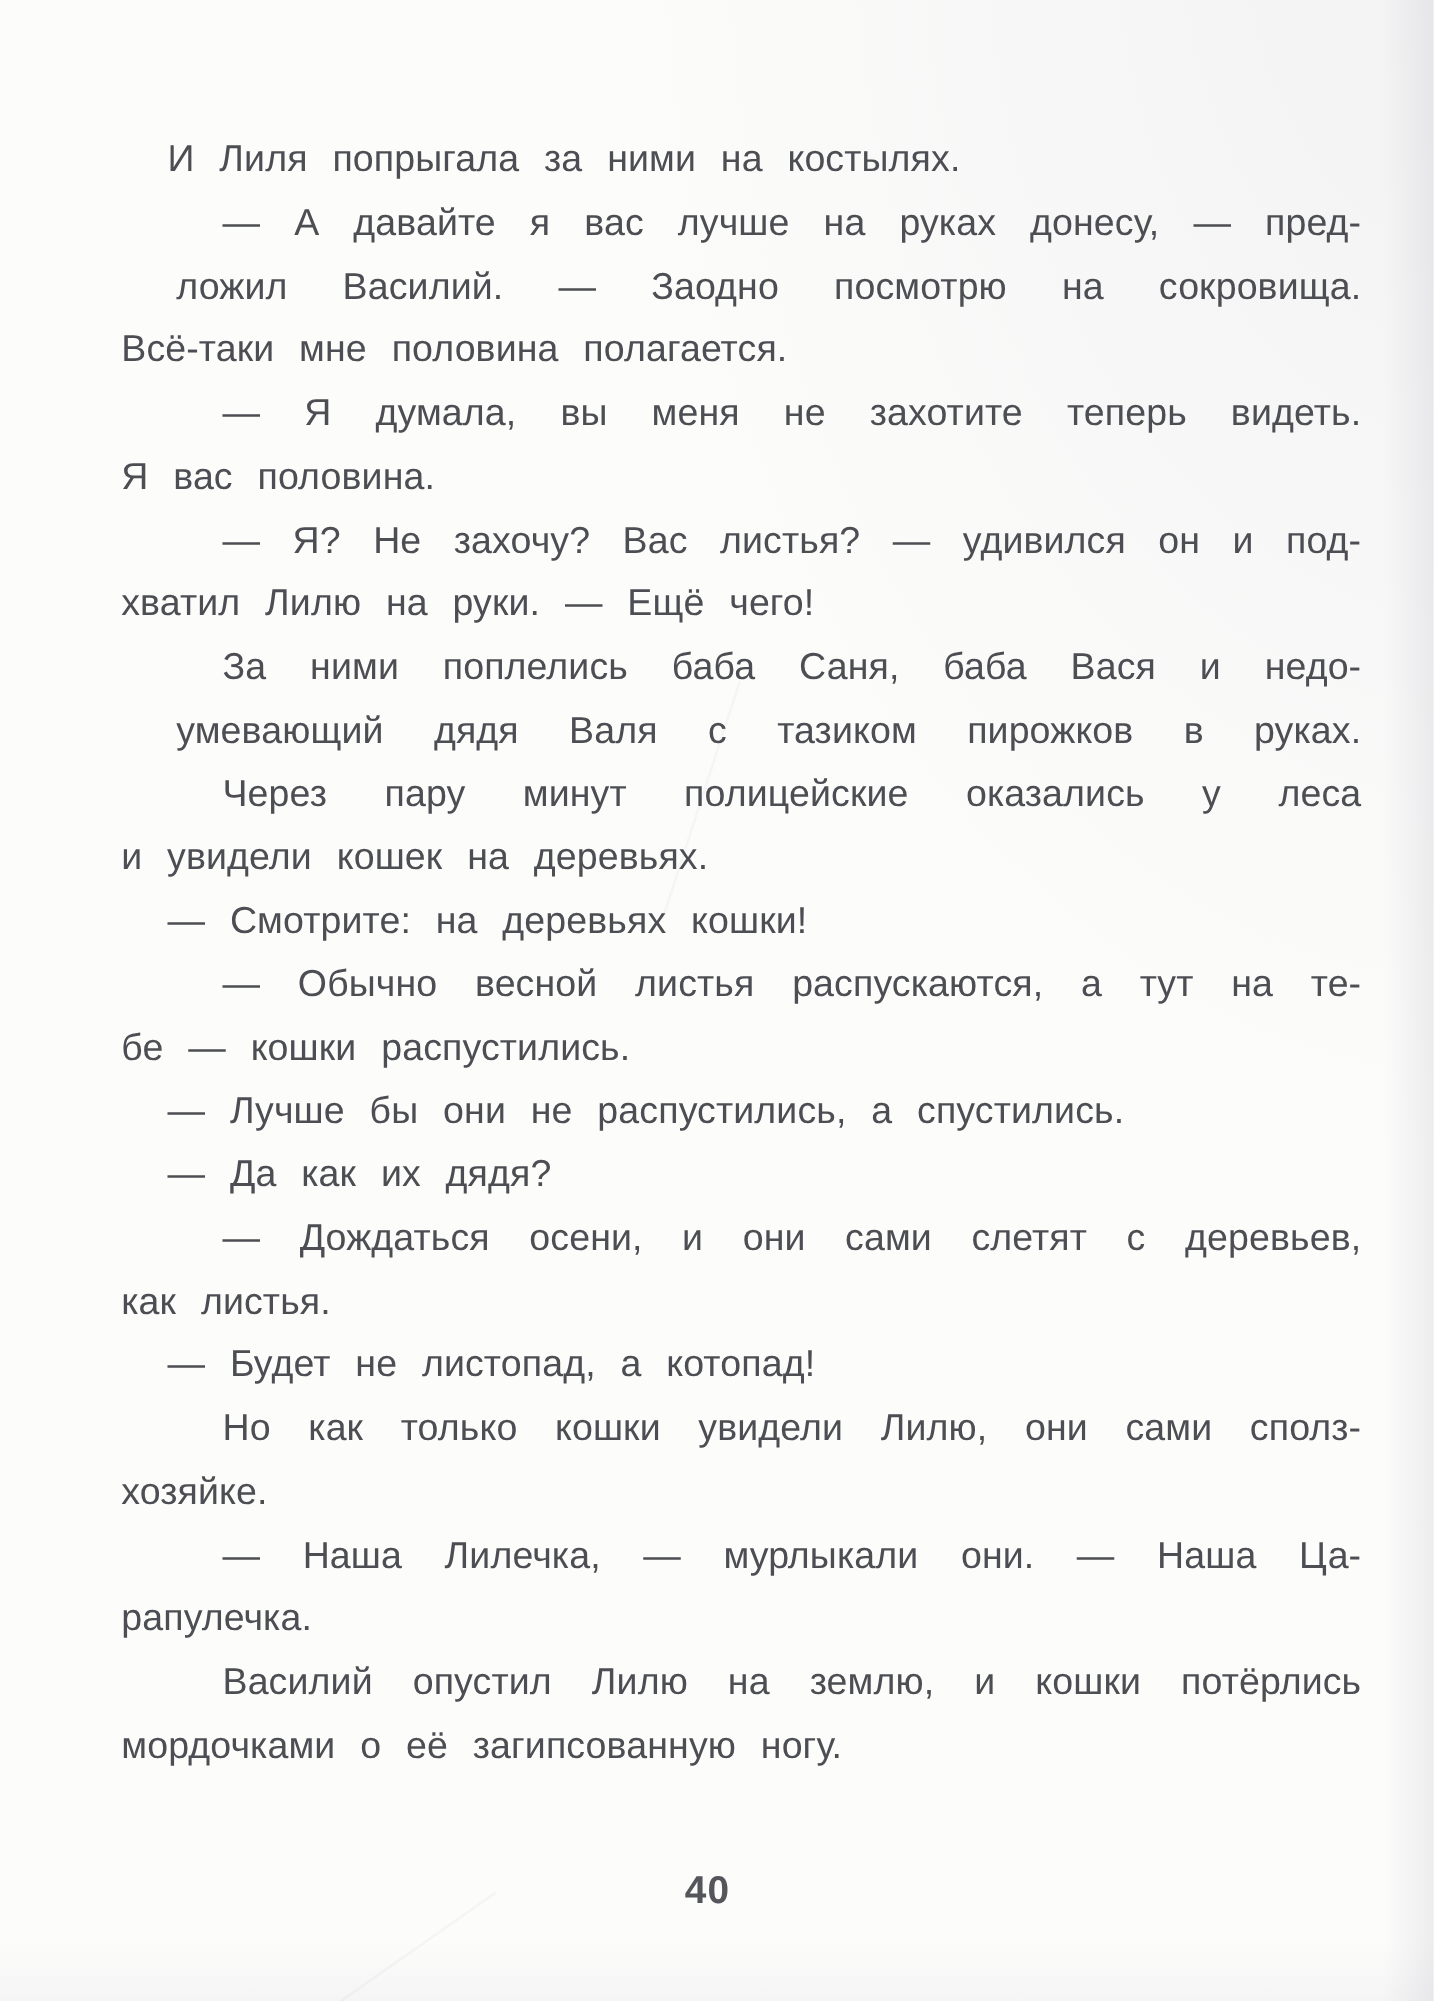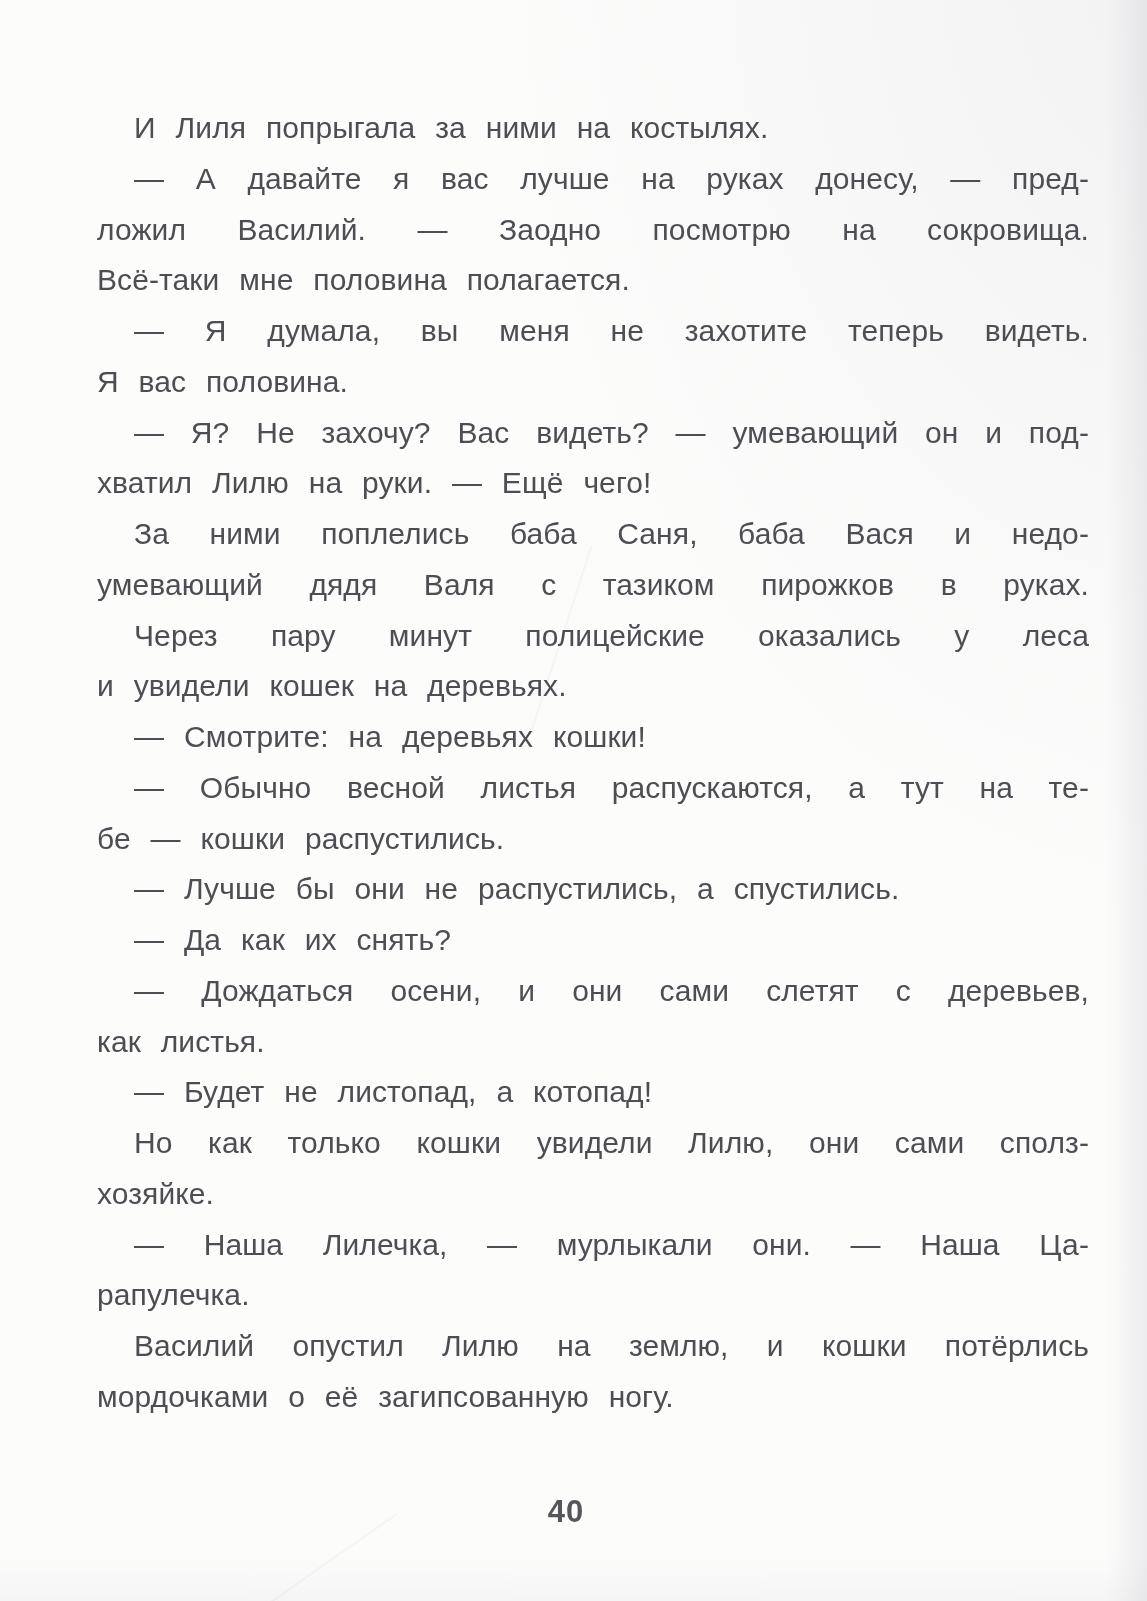--- a/index.html
+++ b/index.html
@@ -53,20 +53,21 @@
   .line {
     white-space: normal;
   }
   .line.indent {
     padding-left: 37px;
   }
   .line.just {
     text-align: justify;
     text-align-last: justify;
     text-justify: inter-word;
+    margin-left: 44px;
   }
   .page-number {
     position: absolute;
     left: 0;
     top: 1494px;
     width: 1132px;
     text-align: center;
     color: #55565b;
     font-size: 31px;
     line-height: 36px;
@@ -88,21 +89,21 @@
       <div class="paragraph">
         <div class="line indent just">— А давайте я вас лучше на руках донесу, — пред-</div>
         <div class="line just">ложил Василий. — Заодно посмотрю на сокровища.</div>
         <div class="line">Всё-таки мне половина полагается.</div>
       </div>
       <div class="paragraph">
         <div class="line indent just">— Я думала, вы меня не захотите теперь видеть.</div>
         <div class="line">Я вас половина.</div>
       </div>
       <div class="paragraph">
-        <div class="line indent just">— Я? Не захочу? Вас видеть? — умевающий он и под-</div>
+        <div class="line indent just">— Я? Не захочу? Вас листья? — удивился он и под-</div>
         <div class="line">хватил Лилю на руки. — Ещё чего!</div>
       </div>
       <div class="paragraph">
         <div class="line indent just">За ними поплелись баба Саня, баба Вася и недо-</div>
         <div class="line just">умевающий дядя Валя с тазиком пирожков в руках.</div>
       </div>
       <div class="paragraph">
         <div class="line indent just">Через пару минут полицейские оказались у леса</div>
         <div class="line">и увидели кошек на деревьях.</div>
       </div>
@@ -110,21 +111,21 @@
         <div class="line indent">— Смотрите: на деревьях кошки!</div>
       </div>
       <div class="paragraph">
         <div class="line indent just">— Обычно весной листья распускаются, а тут на те-</div>
         <div class="line">бе — кошки распустились.</div>
       </div>
       <div class="paragraph">
         <div class="line indent">— Лучше бы они не распустились, а спустились.</div>
       </div>
       <div class="paragraph">
-        <div class="line indent">— Да как их снять?</div>
+        <div class="line indent">— Да как их дядя?</div>
       </div>
       <div class="paragraph">
         <div class="line indent just">— Дождаться осени, и они сами слетят с деревьев,</div>
         <div class="line">как листья.</div>
       </div>
       <div class="paragraph">
         <div class="line indent">— Будет не листопад, а котопад!</div>
       </div>
       <div class="paragraph">
         <div class="line indent just">Но как только кошки увидели Лилю, они сами сполз-</div>

